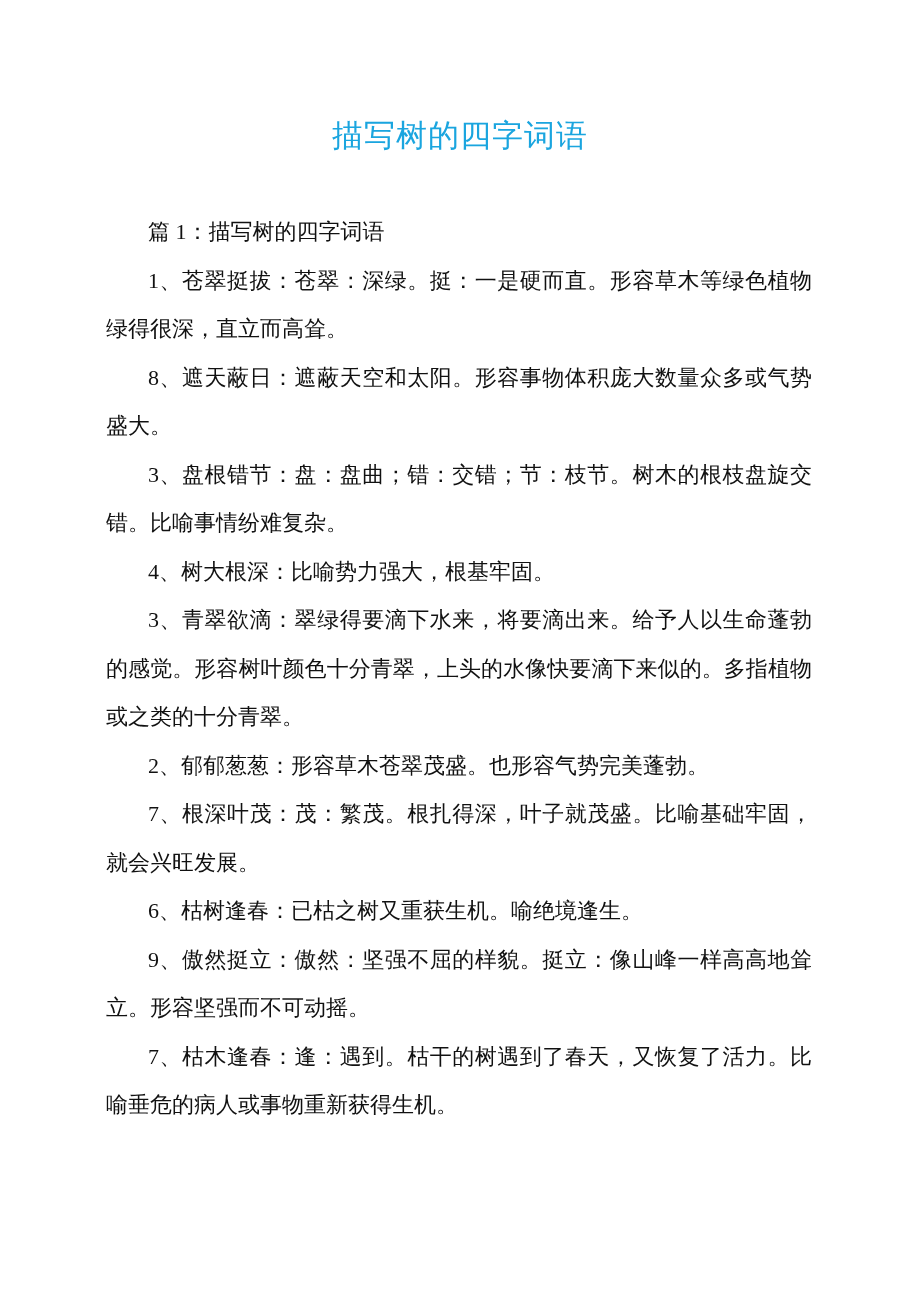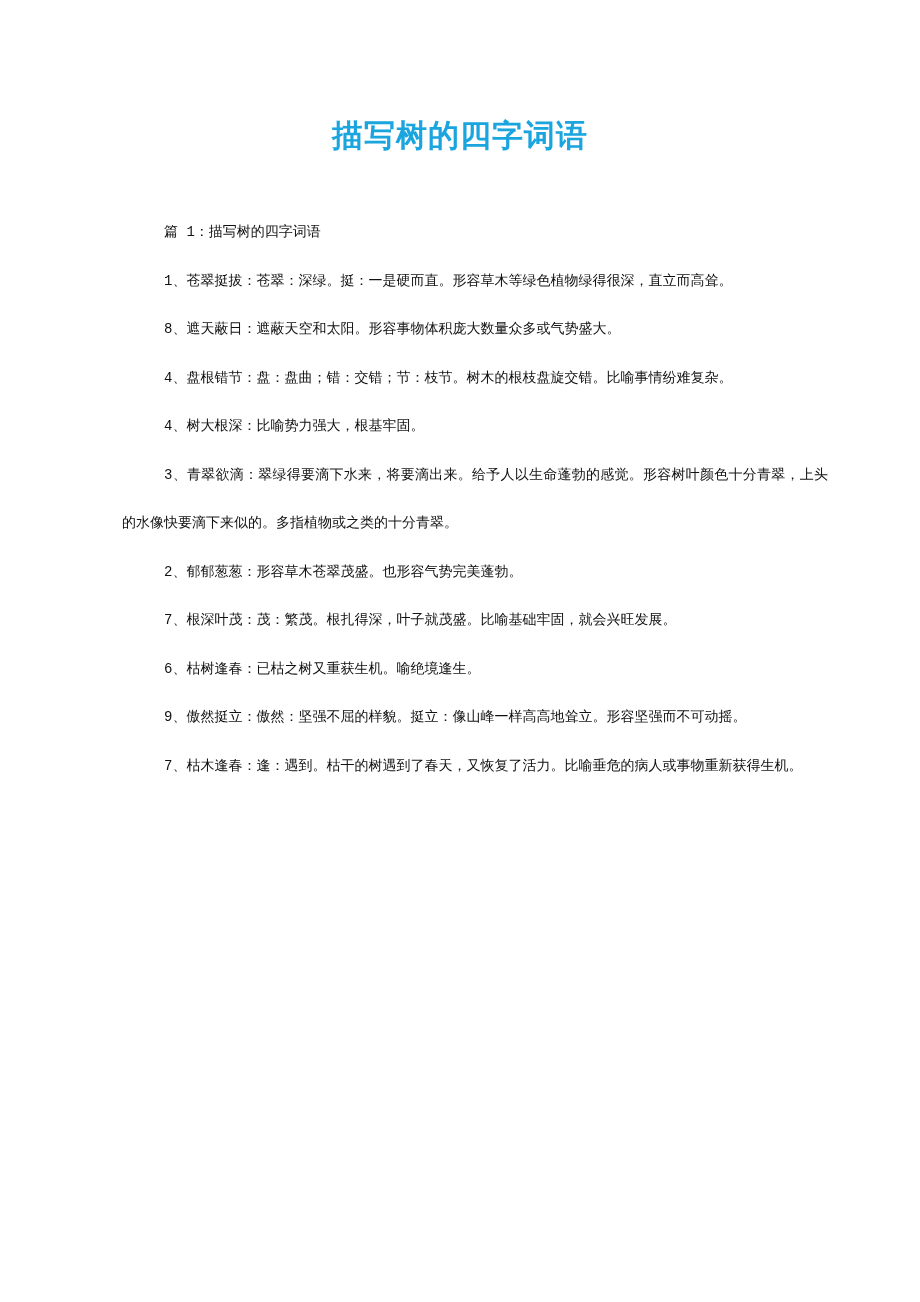--- a/index.html
+++ b/index.html
@@ -4,36 +4,36 @@
 <style>
   html, body { margin: 0; padding: 0; background: #ffffff; }
   body { width: 920px; height: 1302px; position: relative; overflow: hidden; }
   .page { position: absolute; left: 0; top: 0; width: 920px; height: 1302px; background: #fff; }
   .title {
     position: absolute; left: 0; top: 111px; width: 920px; text-align: center;
     font-family: "DejaVu Sans", "Liberation Sans", sans-serif;
     font-size: 31px; line-height: 48px; color: #1aa5df; letter-spacing: 1px;
   }
   .body {
-    position: absolute; left: 122px; top: 208px; width: 706px;
-    font-family: Liberation Mono, monospace;
-    font-size: 14px; line-height: 48.5px; color: #111;
+    position: absolute; left: 106px; top: 208px; width: 706px;
+    font-family: Liberation Serif, serif;
+    font-size: 22px; line-height: 48.5px; color: #111;
   }
   .para { margin: 0; text-indent: 42px; text-align: justify; }
 </style>
 </head>
 <body>
 
 <div class="page">
-  <div class="title" style="color: rgb(26, 165, 223); font-weight: bold;">描写树的四字词语</div>
+  <div class="title" style="color: rgb(26, 165, 223);">描写树的四字词语</div>
   <div class="body">
     <p class="para">篇 1：描写树的四字词语</p>
     <p class="para">1、苍翠挺拔：苍翠：深绿。挺：一是硬而直。形容草木等绿色植物绿得很深，直立而高耸。</p>
     <p class="para">8、遮天蔽日：遮蔽天空和太阳。形容事物体积庞大数量众多或气势盛大。</p>
-    <p class="para">4、盘根错节：盘：盘曲；错：交错；节：枝节。树木的根枝盘旋交错。比喻事情纷难复杂。</p>
+    <p class="para">3、盘根错节：盘：盘曲；错：交错；节：枝节。树木的根枝盘旋交错。比喻事情纷难复杂。</p>
     <p class="para">4、树大根深：比喻势力强大，根基牢固。</p>
     <p class="para">3、青翠欲滴：翠绿得要滴下水来，将要滴出来。给予人以生命蓬勃的感觉。形容树叶颜色十分青翠，上头的水像快要滴下来似的。多指植物或之类的十分青翠。</p>
     <p class="para">2、郁郁葱葱：形容草木苍翠茂盛。也形容气势完美蓬勃。</p>
     <p class="para">7、根深叶茂：茂：繁茂。根扎得深，叶子就茂盛。比喻基础牢固，就会兴旺发展。</p>
     <p class="para">6、枯树逢春：已枯之树又重获生机。喻绝境逢生。</p>
     <p class="para">9、傲然挺立：傲然：坚强不屈的样貌。挺立：像山峰一样高高地耸立。形容坚强而不可动摇。</p>
     <p class="para">7、枯木逢春：逢：遇到。枯干的树遇到了春天，又恢复了活力。比喻垂危的病人或事物重新获得生机。</p>
   </div>
 </div>
 

